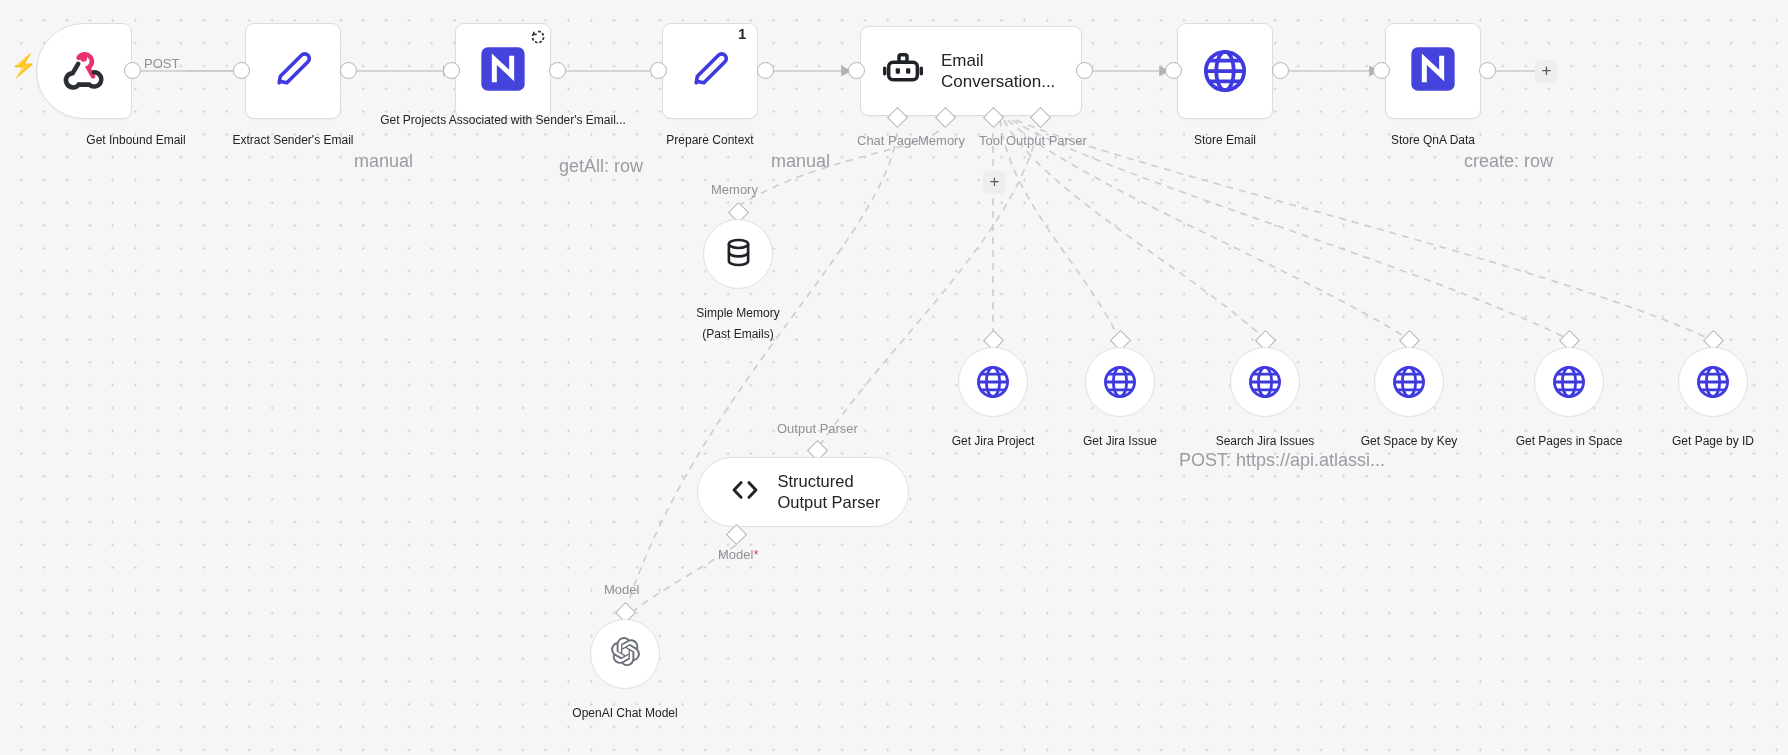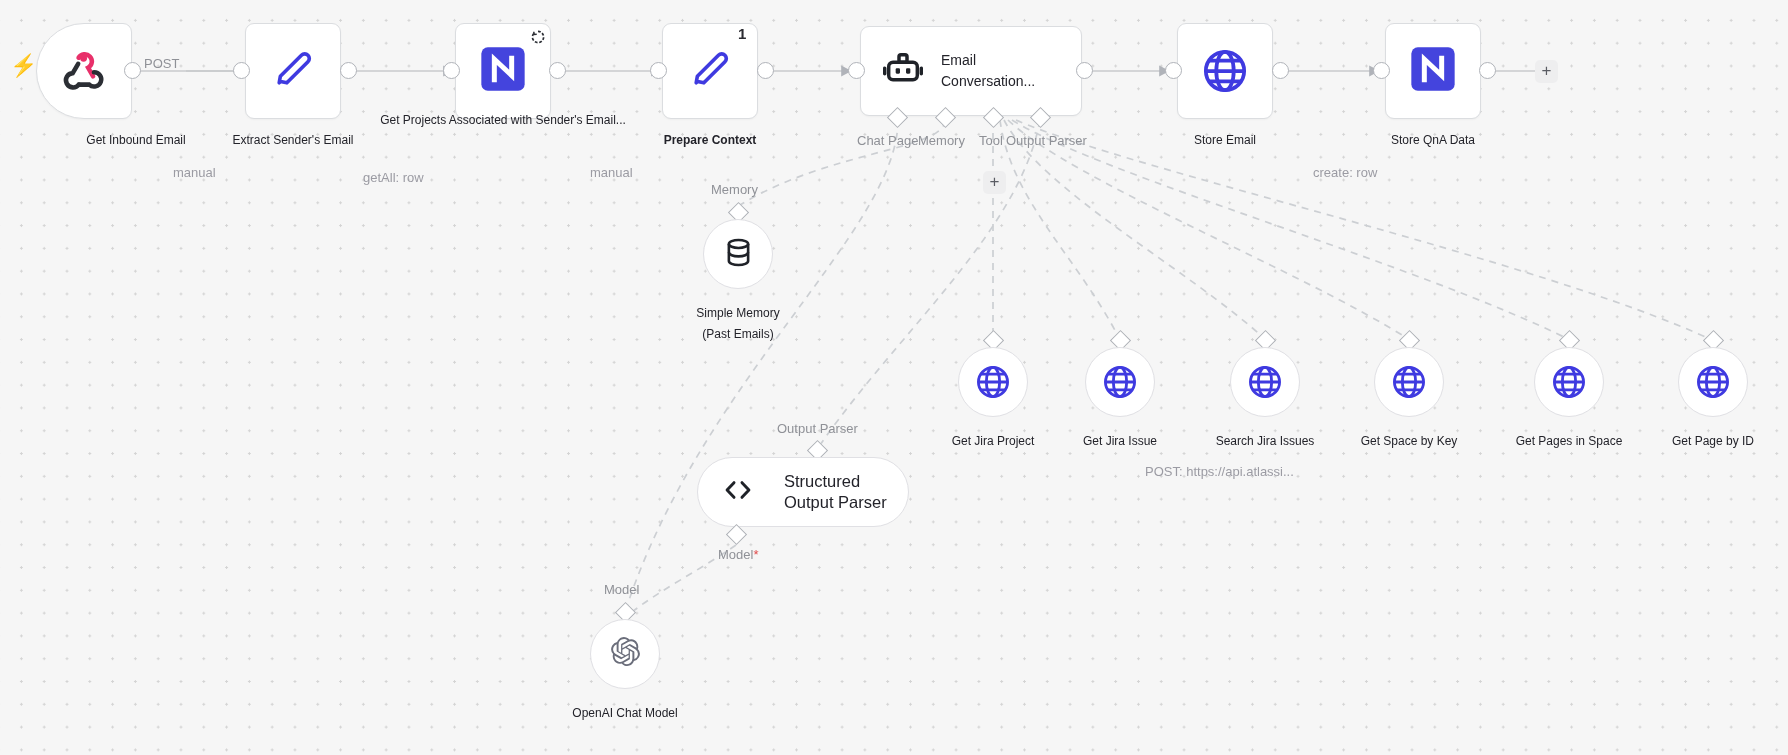--- a/index.html
+++ b/index.html
@@ -48,42 +48,41 @@
     position: absolute;
     text-align: center;
     color: #23232a;
     font-size: 12px;
     line-height: 20px;
     white-space: nowrap;
   }
   .node-caption.wrap { white-space: normal; }
   .node-sub {
     position: absolute;
-    text-align: left;
+    text-align: right;
     color: #9b9ba3;
-    font-size: 13px;
+    font-size: 18px;
     line-height: 16px;
     white-space: nowrap;
-    margin-top: 12px;
   }
 
   
   .subnode {
     position: absolute;
     width: 70px; height: 70px;
     border-radius: 50%;
     background: #ffffff;
     border: 1px solid #e0e0e4;
     display: flex; align-items: center; justify-content: center;
     box-sizing: border-box;
   }
   .subnode.pill {
     width: 212px; height: 70px;
     border-radius: 35px;
-    justify-content: space-between;
+    justify-content: center;
     padding-left: 24px;
     gap: 17px;
   }
 
   
   .port {
     position: absolute;
     width: 17px; height: 17px;
     border-radius: 50%;
     background: #ffffff;
@@ -232,34 +231,34 @@
   <div class="node" style="left:662px; top:23px;">
     <span>
       <svg width="46" height="46" viewBox="0 0 24 24">
         <path d="M5.5 18.5 L4.8 19.2 L5.4 15.8 L16.4 4.8 a2.4 2.4 0 0 1 3.4 3.4 L8.8 19.2 Z" fill="none" stroke="#3f3ae0" stroke-width="1.9" stroke-linejoin="round"></path>
       </svg>
     </span>
   </div>
   <div class="badge-count" style="left:738px; top:25px;">1</div>
   <div class="port" style="left:650px; top:62px;"></div>
   <div class="port" style="left:757px; top:62px;"></div>
-  <div class="node-caption" style="left:590px; top:130px; width:240px;font-weight:bold;">Prepare Context</div>
+  <div class="node-caption" style="left:590px; top:130px; width:240px;">Prepare Context</div>
   <div class="node-sub" style="left:590px; top:153px; width:240px;">manual</div>
 
   <div class="node agent" style="left:860px; top:26px;">
     <span>
       <svg width="40" height="40" viewBox="0 0 24 24">
         <rect x="3.4" y="8" width="17.2" height="10.4" rx="2.6" fill="none" stroke="#1f2228" stroke-width="2.1"></rect>
         <rect x="9.6" y="3.4" width="4.8" height="4.6" rx="1.2" fill="none" stroke="#1f2228" stroke-width="2.1"></rect>
         <rect x="7.6" y="11.6" width="2.6" height="3.2" rx="0.7" fill="#1f2228"></rect>
         <rect x="13.8" y="11.6" width="2.6" height="3.2" rx="0.7" fill="#1f2228"></rect>
         <path d="M1 11.6 V14.8 M23 11.6 V14.8" stroke="#1f2228" stroke-width="2.1" stroke-linecap="round"></path>
       </svg>
     </span>
-    <span style="font-size:14px; color:#23232a; line-height:21px; max-width:120px;">Email Conversation...</span>
+    <span style="font-size:17px; color:#23232a; line-height:21px; max-width:120px;">Email Conversation...</span>
   </div>
   <div class="port" style="left:848px; top:62px;"></div>
   <div class="port" style="left:1076px; top:62px;"></div>
 
   <div class="diamond" style="left:890px; top:110px;"></div>
   <div class="diamond" style="left:938px; top:110px;"></div>
   <div class="diamond" style="left:986px; top:110px;"></div>
   <div class="diamond" style="left:1033px; top:110px;"></div>
 
   <div class="port-label" style="left:857px; top:133px;">Chat Page</div>

